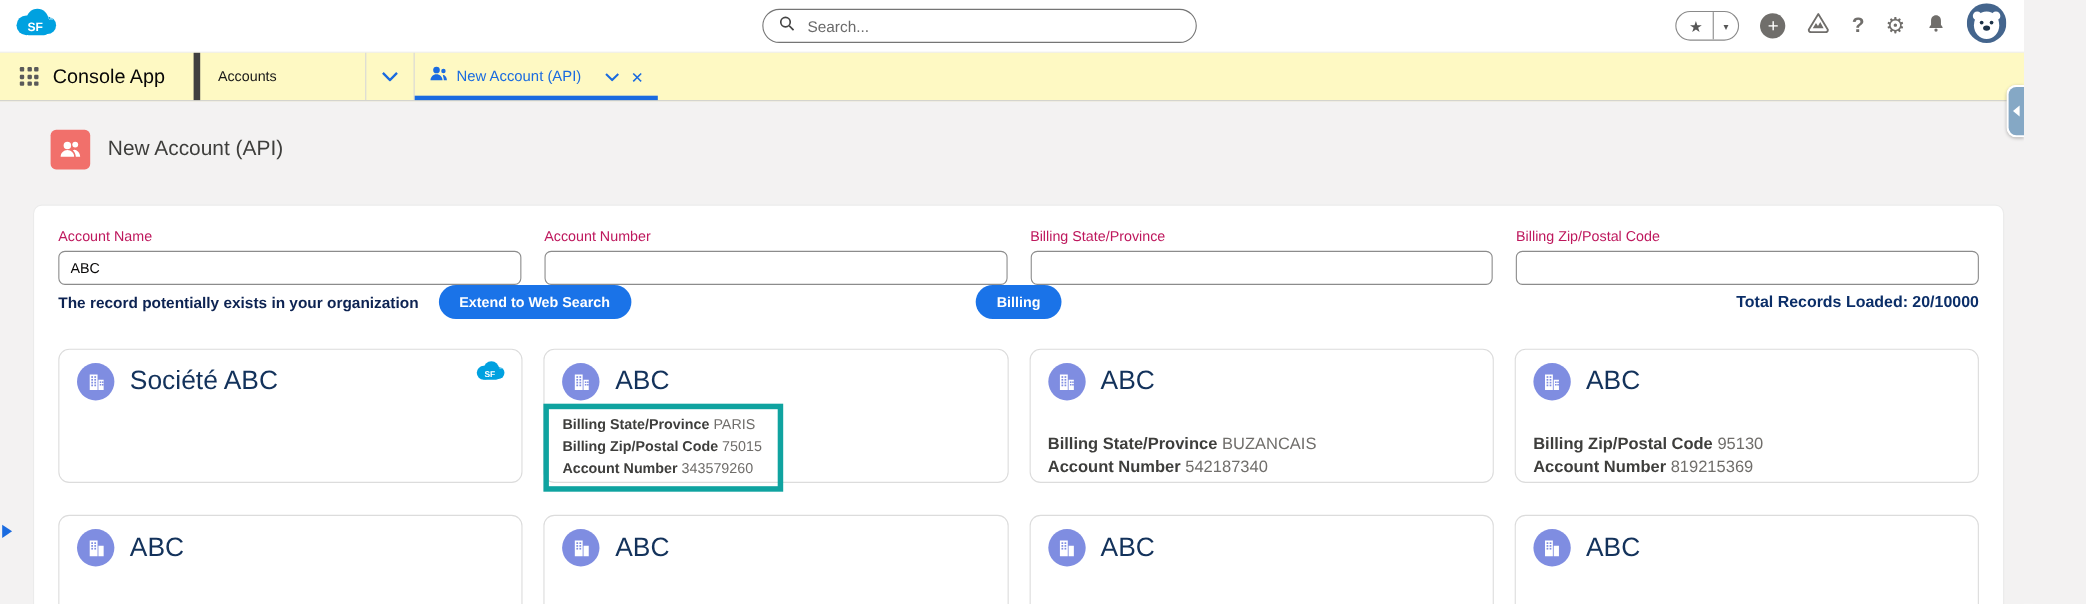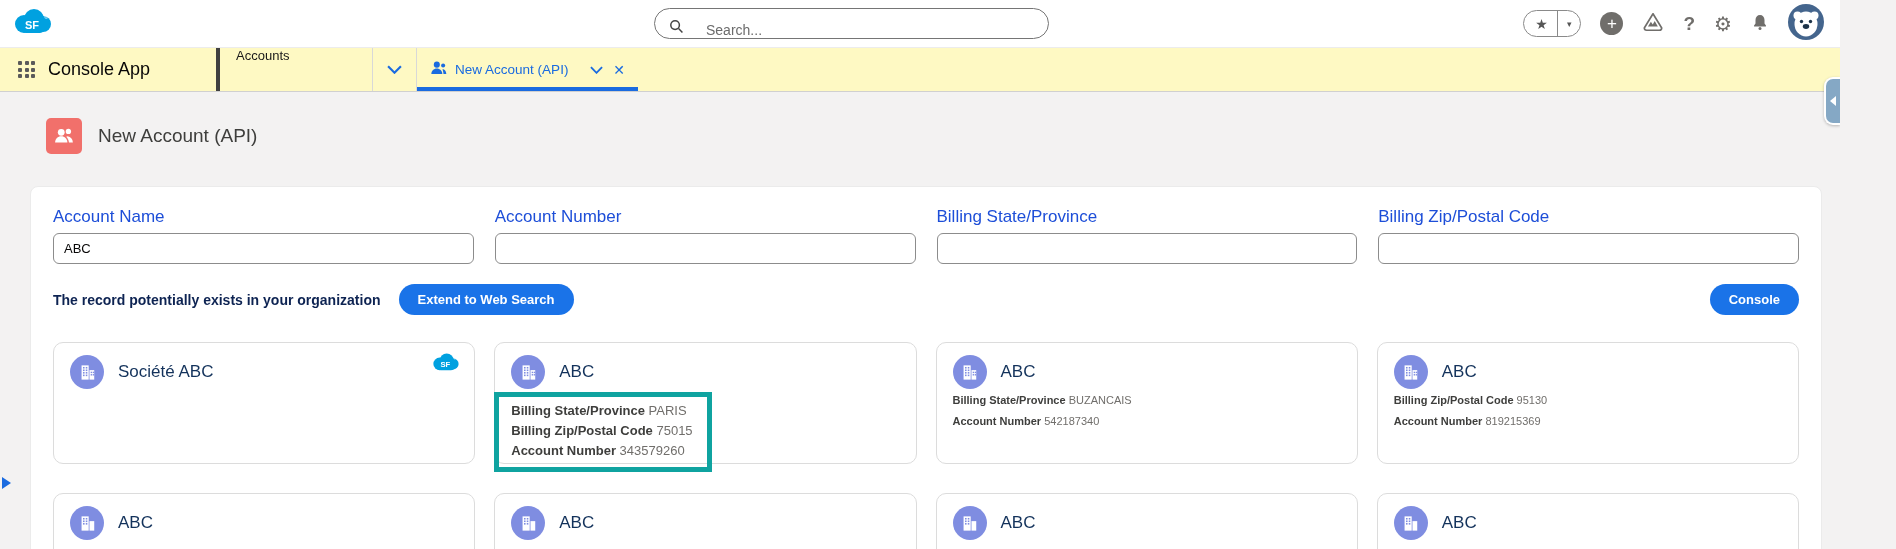--- a/index.html
+++ b/index.html
@@ -3,23 +3,23 @@
 <meta charset="utf-8">
 <style>
   * { margin:0; padding:0; box-sizing:border-box; }
   html,body { width:1896px; height:549px; overflow:hidden; }
   body { font-family:"Liberation Sans", sans-serif; background:#f3f2f2; }
   .app { position:relative; width:1840px; height:549px; overflow:hidden; background:#f3f2f2; }
 
   
   .global-header { height:48px; background:#fff; display:flex; align-items:center;
     padding:0 16px 0 12px; position:relative; border-bottom:1px solid #ececec; }
-  .search-wrap { position:absolute; left:654px; top:8px; width:395px; height:31px;
-    border:1px solid #757575; border-radius:16px; display:flex; align-items:flex-end;
-    gap:22px; padding:0 14px; background:#fff; }
+  .search-wrap { position:absolute; left:693px; top:8px; width:395px; height:31px;
+    border:1px solid #757575; border-radius:16px; display:flex; align-items:center;
+    gap:11px; padding:0 14px; background:#fff; }
   .search-wrap input { border:none; outline:none; font-size:14px; color:#3e3e3c; width:100%;
     font-family:"Liberation Sans", sans-serif; background:transparent; }
   .search-wrap input::placeholder { color:#6b6b6b; }
   .hdr-icons { margin-left:auto; display:flex; align-items:center; gap:19px; color:#706e6b; }
   .fav-pill { display:flex; align-items:center; border:1px solid #8a8a8a; border-radius:14px;
     height:27px; overflow:hidden; }
   .fav-pill .star { padding:0 9px 0 11px; font-size:14px; color:#565656; }
   .fav-pill .caret { padding:0 9px; font-size:9px; color:#565656; border-left:1px solid #8a8a8a;
     height:100%; display:flex; align-items:center; }
   .plus-circle { width:23px; height:23px; border-radius:50%; background:#706e6b; color:#fff;
@@ -27,22 +27,22 @@
   .help-q { font-size:19px; color:#706e6b; font-weight:bold; }
   .gear-g { font-size:20px; color:#706e6b; }
 
   
   .tab-bar { height:44px; background:#fef9c3; border-bottom:1px solid #d0d0d0; display:flex;
     align-items:stretch; position:relative; }
   .waffle { align-self:center; margin:0 13px 0 18px; display:grid;
     grid-template-columns:repeat(3,4px); grid-template-rows:repeat(3,4px); gap:2.5px; cursor:pointer; }
   .waffle span { width:4px; height:4px; background:#5a5a5a; border-radius:1px; }
   .app-name { align-self:center; font-size:18px; color:#080707; margin-right:26px; }
-  .tab-plain { border-left:4px solid #404040; width:156px; display:flex; 
-    padding:0 16px; font-size:13px; color:#181818; cursor:pointer;margin-left:40px; }
+  .tab-plain { border-left:6px solid #404040; width:156px; display:flex; align-items:center;
+    padding:0 16px; font-size:13px; color:#181818; cursor:pointer; }
   .tab-caret-cell { border-left:1px solid #d8d8d8; width:44px; display:flex; align-items:center;
     justify-content:center; cursor:pointer; }
   .tab-active { border-left:1px solid #d8d8d8; width:222px; display:flex; align-items:center;
     gap:8px; padding:0 13px; position:relative; cursor:pointer; }
   .tab-active::after { content:""; position:absolute; left:0; right:0; bottom:0; height:4px;
     background:#1a6be0; }
   .tab-active .tab-label { color:#1a6be0; font-size:13.5px; }
   .tab-active .tab-close { margin-left:2px; color:#1a6be0; font-size:14px; }
   .tab-active .tab-caret { margin-left:auto; display:flex; }
 
@@ -60,44 +60,44 @@
   
   .page-header { padding:26px 0 18px 46px; display:flex; align-items:center; gap:16px; }
   .page-icon { width:36px; height:36px; border-radius:5px; background:#f1706b; display:flex;
     align-items:center; justify-content:center; }
   .page-title { font-size:19px; color:#3e3e3c; }
 
   
   .panel { margin:14px 18px 0 30px; background:#fff; border:1px solid #ebebeb; border-radius:8px;
     padding:20px 22px; min-height:560px; }
   .fields { display:grid; grid-template-columns:repeat(4,1fr); column-gap:21px; }
-  .field label { display:block; font-size:17px; color:#1d4ed8; margin-bottom:6px; }
+  .field label { display:block; font-size:13px; color:#be185d; margin-bottom:6px; }
   .field input { width:100%; height:31px; border:1px solid #8c8c8c; border-radius:6px;
     padding:0 10px; font-size:13px; color:#080707; font-family:"Liberation Sans", sans-serif;
     outline:none; background:#fff; }
 
-  .actions { margin-top:20px; display:flex; align-items:center; }
+  .actions { display:flex; align-items:center; }
   .actions .left { flex:1; display:flex; align-items:center; gap:18px; }
   .exists-msg { font-size:14px; font-weight:bold; color:#0d2352; }
   .btn { border:none; border-radius:16px; background:#1a73e8; color:#fff; font-weight:bold;
     font-size:13px; padding:8px 19px; cursor:pointer; font-family:"Liberation Sans", sans-serif; }
   .actions .right { flex:1; text-align:right; }
   .total-records { font-size:14.5px; font-weight:bold; color:#0b2e68; }
 
   
   .cards { margin-top:27px; display:grid; grid-template-columns:repeat(4,1fr); gap:29px 19px;
     grid-auto-rows:122px; }
   .card { background:#fff; border:1px solid #dcdcdc; border-radius:10px; padding:12px 16px 14px;
     position:relative; }
   .card-head { display:flex; align-items:center; gap:14px; }
   .acct-icon { width:34px; height:34px; min-width:34px; border-radius:50%; background:#7f8de1;
     display:flex; align-items:center; justify-content:center; }
-  .card-title { font-size:17px; color:#13325b; }
+  .card-title { font-size:24px; color:#13325b; }
   .sf-badge { position:absolute; top:9px; right:13px; }
-  .card-details { margin-top:1px; font-size:11px; line-height:21px; color:#706e6b; }
+  .card-details { margin-top:29px; font-size:15px; line-height:21px; color:#706e6b; }
   .card-details b { color:#3e3e3c; }
   .highlight { border:5px solid #0fa3a0; margin-left:-17px; margin-top:3px; padding:4px 14px 6px 12px;
     width:fit-content; font-size:13px; line-height:20px; color:#706e6b; }
   .highlight b { color:#3e3e3c; }
 </style>
 </head>
 <body>
 
 <div class="app">
 
@@ -237,21 +237,24 @@
         <label>Billing Zip/Postal Code</label>
         <input type="text" value="" style="">
       </div>
     </div>
 
     <div class="actions">
       <div class="left">
         <span class="exists-msg">The record potentially exists in your organization</span>
         <button class="btn">Extend to Web Search</button>
       </div>
-      <button class="btn">Console</button>
+      <button class="btn">Billing</button>
+      <div class="right">
+        <span class="total-records">Total Records Loaded: 20/10000</span>
+      </div>
     </div>
 
     <div class="cards">
 
       <div class="card">
         <div class="card-head">
           <span class="acct-icon">
             <svg width="19" height="19" viewBox="0 0 24 24">
               <path d="M4.5 3h9v18h-9z" fill="#fff"></path>
                 <path d="M14.5 9h6v12h-6z" fill="#fff"></path>

